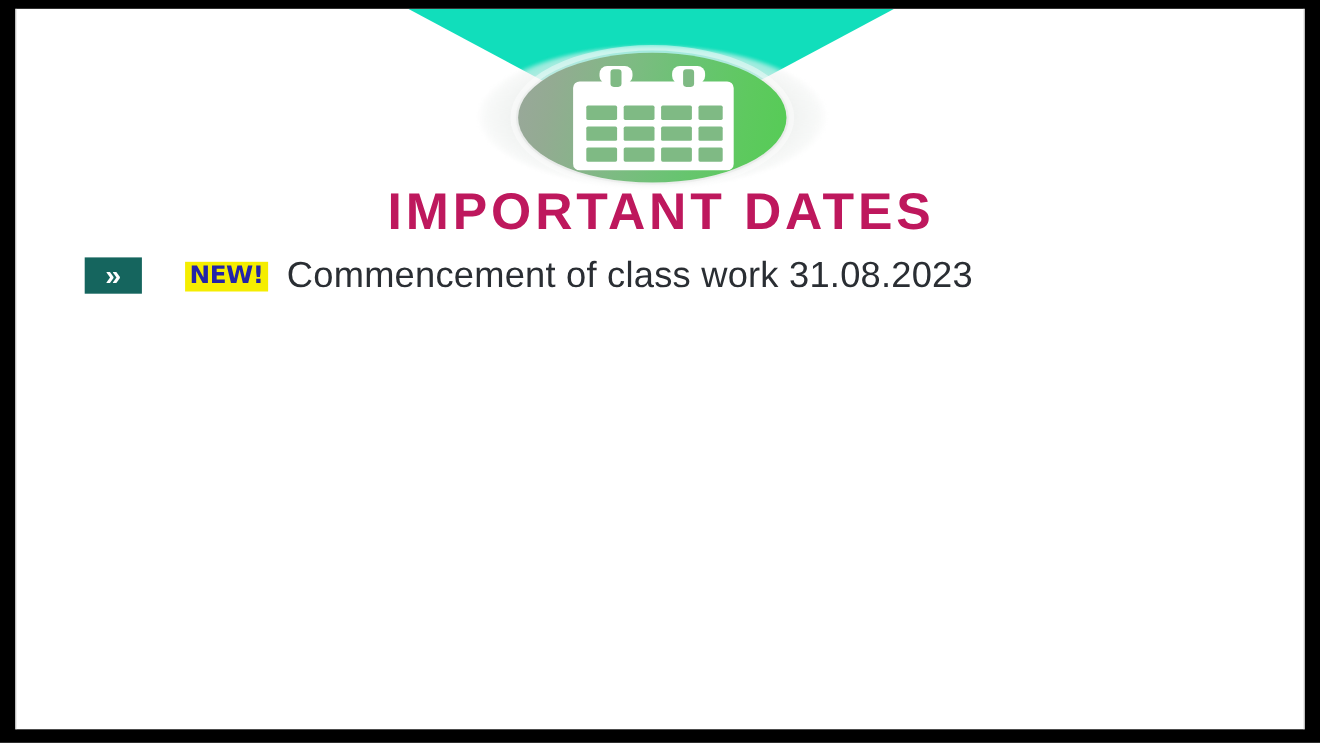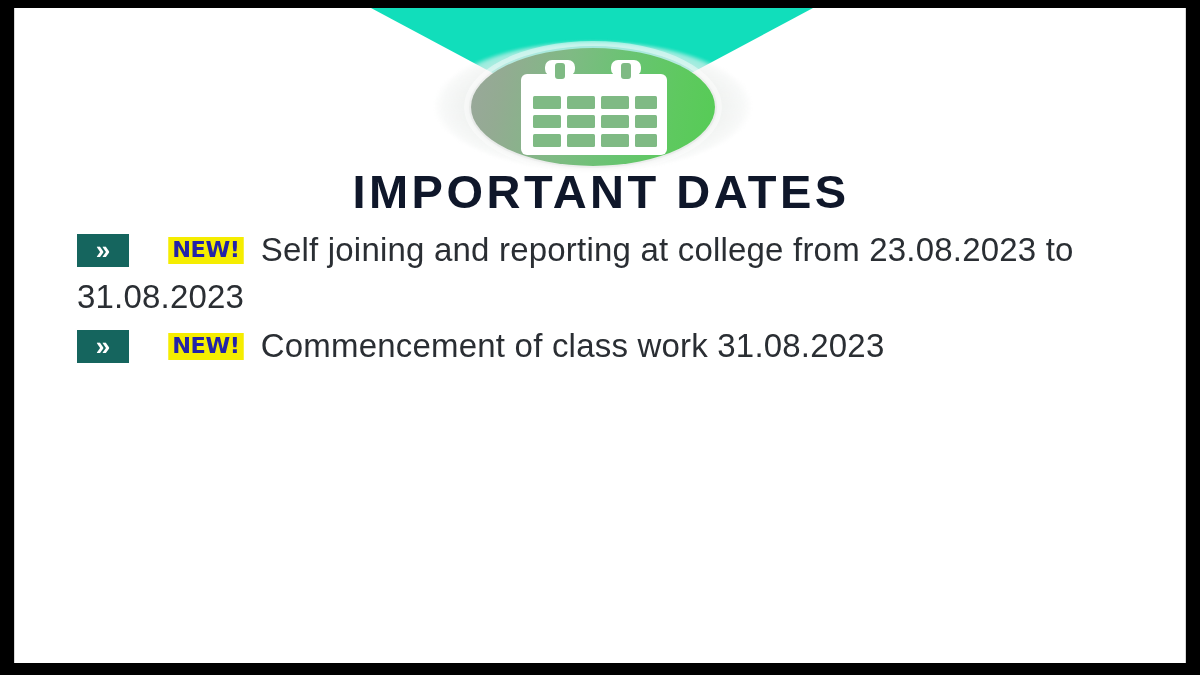--- a/index.html
+++ b/index.html
@@ -91,21 +91,21 @@
   .title {
     position: absolute;
     left: 0;
     top: 156px;
     width: 1172px;
     text-align: center;
     font-family: "Liberation Sans", sans-serif;
     font-weight: bold;
     font-size: 47px;
     letter-spacing: 3.5px;
-    color: #0f172a;
+    color: #be185d;
     white-space: nowrap;
   }
 
   
   .list {
     position: absolute;
     left: 62px;
     top: 218px;
     width: 1060px;
   }
@@ -186,23 +186,20 @@
           <rect x="116" y="74" width="22" height="13" rx="1.5"></rect>
         </g>
       </svg>
     </div>
 
     <div class="title">IMPORTANT DATES</div>
 
     <div class="list">
 
 
-      <div class="item">
-        <span class="chev">»</span><span class="new-badge">NEW!</span><span class="item-text">Self joining and reporting at college from 23.08.2023 to 31.08.2023</span>
-      </div>
 
       <div class="item">
         <span class="chev">»</span><span class="new-badge">NEW!</span><span class="item-text">Commencement of class work 31.08.2023</span>
       </div>
 
     </div>
 
   </div>
 </div>
 

